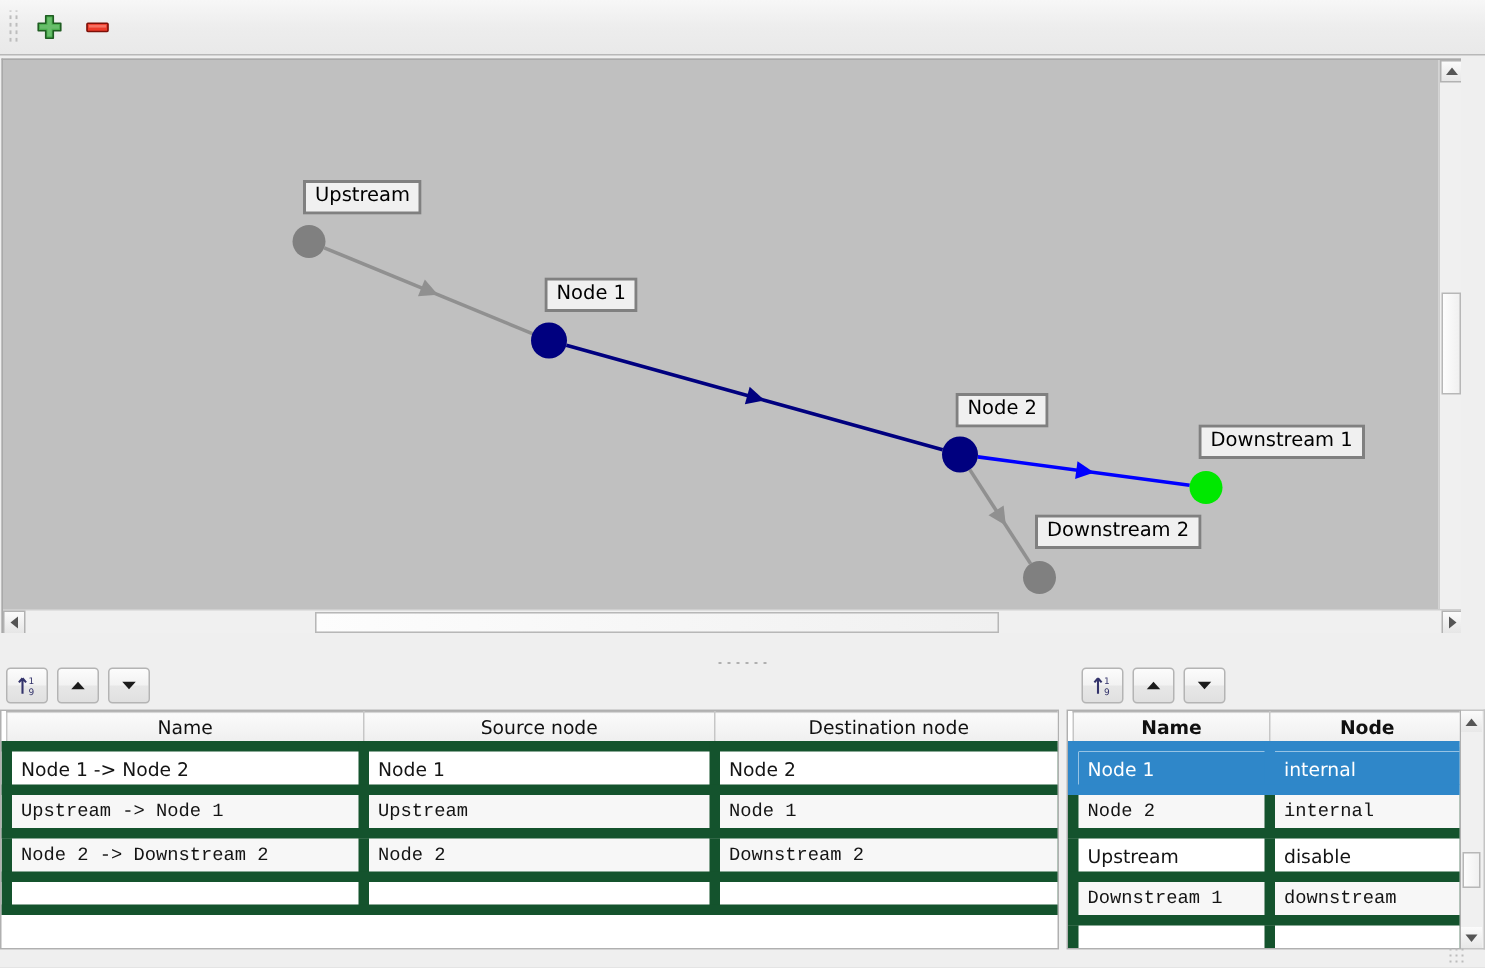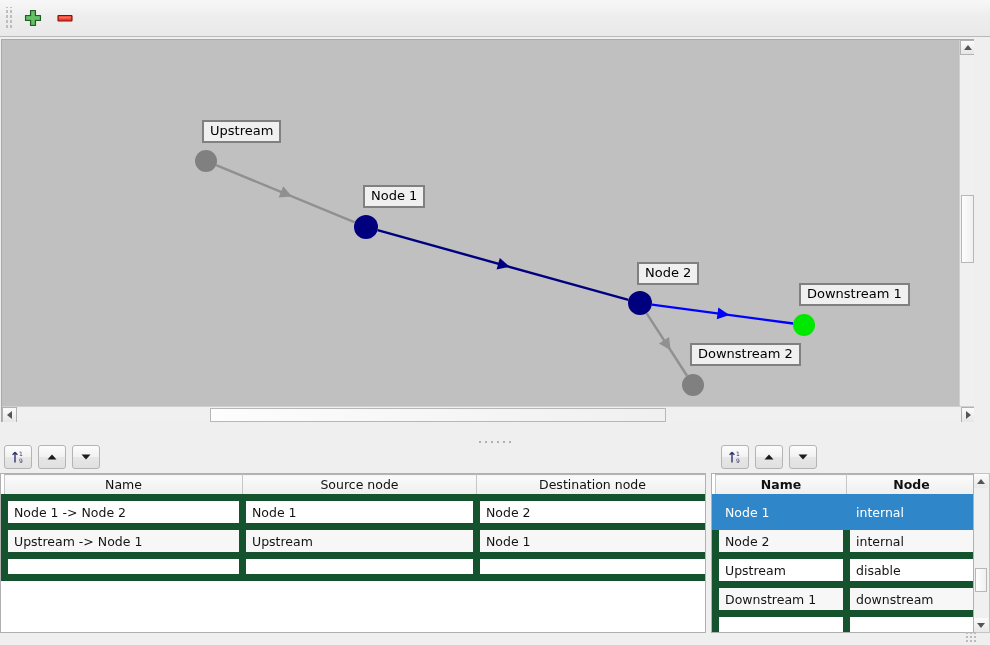--- a/index.html
+++ b/index.html
@@ -122,21 +122,21 @@
   table.grid td {
     border: 7px solid #14532d;
     height: 29px;
     padding: 0 0 0 6px;
     text-align: left;
     white-space: nowrap;
     overflow: hidden;
     color: #141414;
   }
   tr.row-even td { background: #ffffff; }
-  tr.row-odd  td { background: #f7f7f7; }
+  tr.row-odd  td { background: #f7f7f7; font-family: Liberation Mono, monospace; }
   tr.row-sel  td { background: #2f87c9; color: #ffffff; border-color: #2f87c9; }
   tr.row-blank td { background: #ffffff; height: 18px; }
 
   #left-pane { position: absolute; left: 0; top: 0; width: 706px; height: 202px; }
   #left-grid-box {
     position: absolute; left: 0; top: 30px; width: 706px; height: 160px;
     background: #fff; border: 1px solid #b0b0b0; overflow: hidden;
   }
 
   #right-pane { position: absolute; left: 711px; top: 0; width: 279px; height: 202px; }
@@ -273,20 +273,25 @@
             <tr class="row-even">
               <td>Node 1 -&gt; Node 2</td>
               <td>Node 1</td>
               <td>Node 2</td>
             </tr>
             <tr class="row-odd">
               <td>Upstream -&gt; Node 1</td>
               <td>Upstream</td>
               <td>Node 1</td>
             </tr>
+            <tr class="row-odd">
+              <td>Node 2 -&gt; Downstream 2</td>
+              <td>Node 2</td>
+              <td>Downstream 2</td>
+            </tr>
             <tr class="row-blank">
               <td>&nbsp;</td>
               <td>&nbsp;</td>
               <td>&nbsp;</td>
             </tr>
           </tbody>
       </table>
     </div>
   </div>
 

